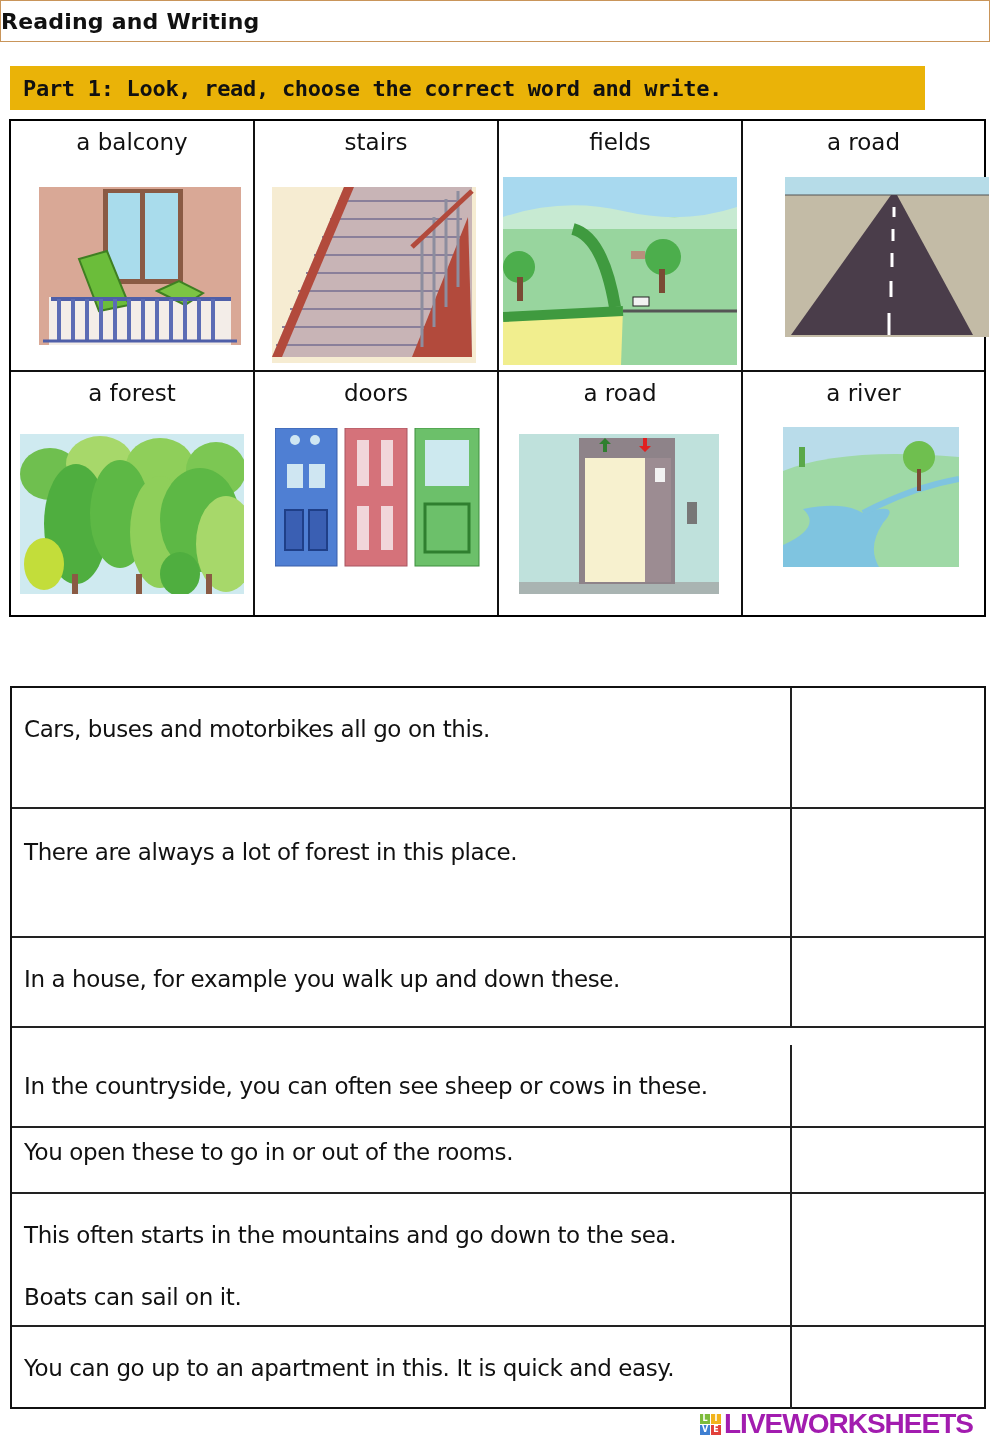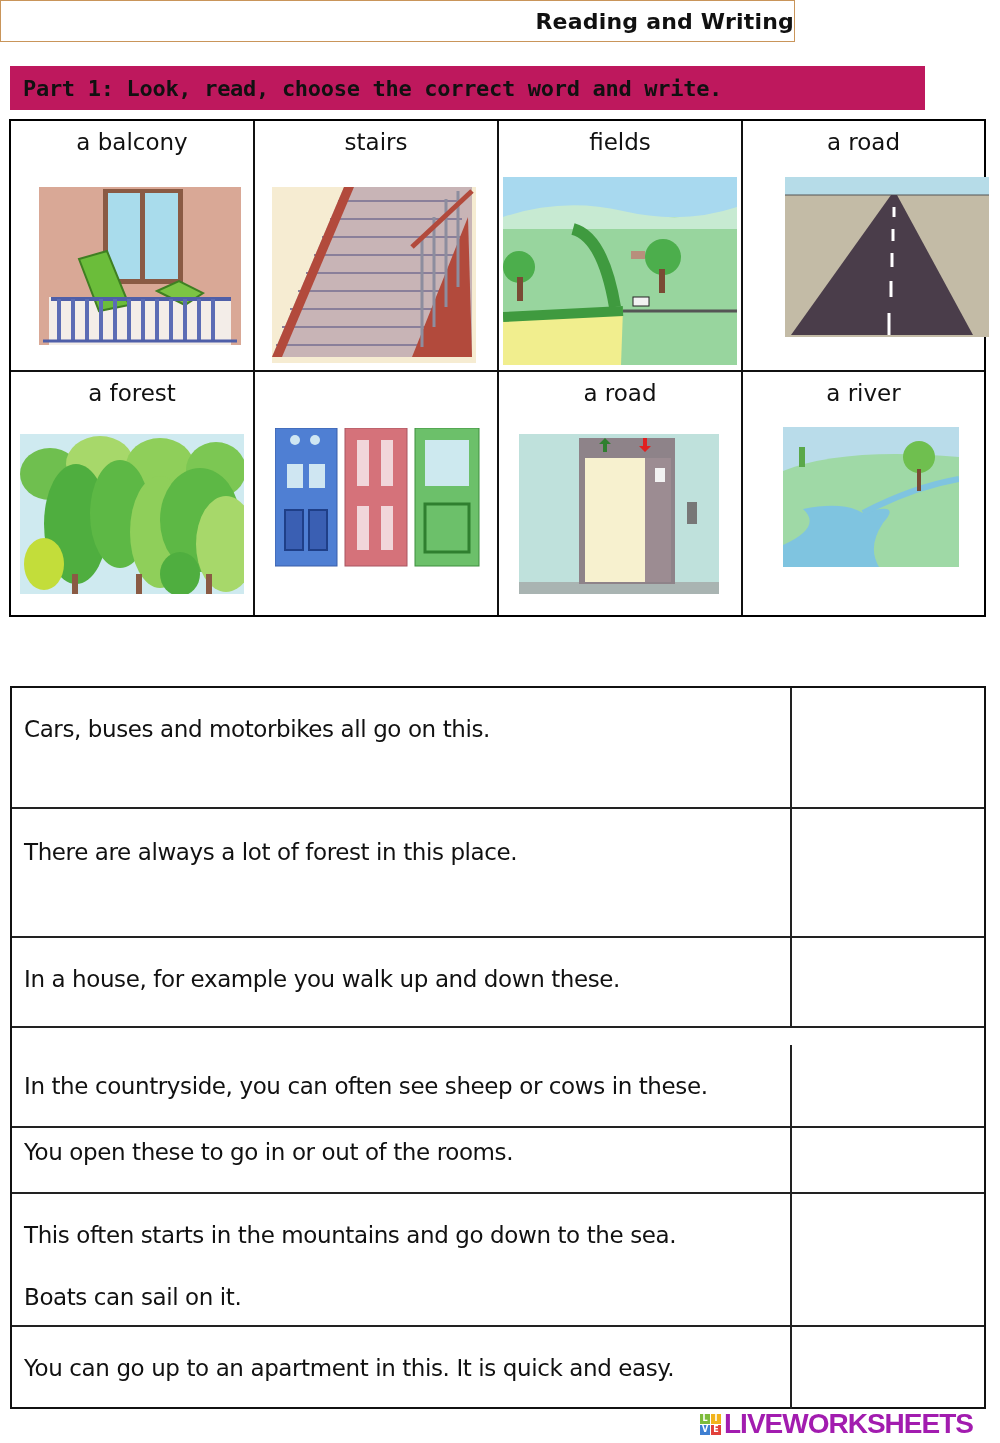--- a/index.html
+++ b/index.html
@@ -1,18 +1,18 @@
 <!DOCTYPE html>
 <html><head>
 <meta charset="utf-8">
 <style>
   html, body { margin:0; padding:0; background:#ffffff; }
   body { width:1000px; height:1443px; position:relative; overflow:hidden; font-family:"DejaVu Sans", sans-serif; color:#111; }
-  .title-box { position:absolute; left:0; top:0; width:795px; height:42px; border:1px solid #c9955a; box-sizing:border-box; display:flex; align-items:center; justify-content:flex-end; font-size:22px; font-weight:bold; letter-spacing:0.2px; }
-  .part-box { position:absolute; left:10px; top:66px; width:915px; height:44px; background:#be185d; display:flex; align-items:center; padding-left:13px; box-sizing:border-box; font-size:22px; font-weight:bold; font-family:"DejaVu Sans Mono", monospace; letter-spacing:-0.3px; }
+  .title-box { position:absolute; left:0; top:0; width:990px; height:42px; border:1px solid #c9955a; box-sizing:border-box; display:flex; align-items:center; justify-content:flex-start; font-size:22px; font-weight:bold; letter-spacing:0.2px; }
+  .part-box { position:absolute; left:10px; top:66px; width:915px; height:44px; background:#eab308; display:flex; align-items:center; padding-left:13px; box-sizing:border-box; font-size:22px; font-weight:bold; font-family:"DejaVu Sans Mono", monospace; letter-spacing:-0.3px; }
   .grid { position:absolute; left:9px; top:119px; width:977px; height:498px; border:2px solid #000000; box-sizing:border-box; display:grid; grid-template-columns: 244px 244px 244px 241px; grid-template-rows: 251px 243px; }
   .cell { border-right:2px solid #111; border-bottom:2px solid #111; position:relative; box-sizing:border-box; }
   .cell.lastcol { border-right:none; }
   .cell.lastrow { border-bottom:none; }
   .cell-label { position:absolute; left:0; right:0; top:8px; text-align:center; font-size:23px; }
   .pic { position:absolute; overflow:hidden; }
   .answers { position:absolute; left:10px; top:686px; width:976px; height:723px; border:2px solid #111; box-sizing:border-box;padding-left:28px; }
   .arow { position:absolute; left:0; right:0; border-bottom:2px solid #222; box-sizing:border-box; }
   .arow.last { border-bottom:none; }
   .qtext { position:absolute; left:12px; font-size:23px; white-space:nowrap; letter-spacing:-0.4px; }
@@ -155,20 +155,21 @@
         <ellipse cx="24" cy="130" rx="20" ry="26" fill="#c3dd3a"></ellipse>
         <ellipse cx="160" cy="140" rx="20" ry="22" fill="#4fae3f"></ellipse>
         <rect x="52" y="140" width="6" height="20" fill="#8a5a44"></rect>
           <rect x="116" y="140" width="6" height="20" fill="#8a5a44"></rect>
           <rect x="186" y="140" width="6" height="20" fill="#8a5a44"></rect>
       </svg>
     </div>
   </div>
 
   <div class="cell lastrow">
+    <div class="cell-label">doors</div>
     <div class="pic" style="left:20px;top:56px;width:206px;height:140px;">
       <svg width="206" height="140" viewBox="0 0 206 140">
         <rect x="0" y="0" width="62" height="138" fill="#4f7fd3" stroke="#3b5ea8"></rect>
         <rect x="12" y="36" width="16" height="24" fill="#cfe6f2"></rect>
           <rect x="34" y="36" width="16" height="24" fill="#cfe6f2"></rect>
         <rect x="10" y="82" width="18" height="40" fill="#3a5fb3" stroke="#1f3f88" stroke-width="2"></rect>
           <rect x="34" y="82" width="18" height="40" fill="#3a5fb3" stroke="#1f3f88" stroke-width="2"></rect>
         <circle cx="20" cy="12" r="5" fill="#cfe6f2"></circle>
           <circle cx="40" cy="12" r="5" fill="#cfe6f2"></circle>
         <rect x="70" y="0" width="62" height="138" fill="#d5727a" stroke="#a85560"></rect>

